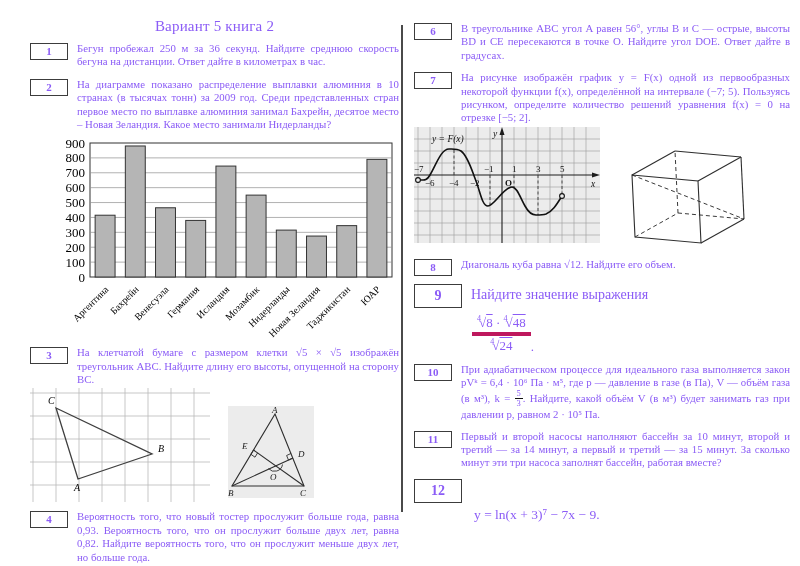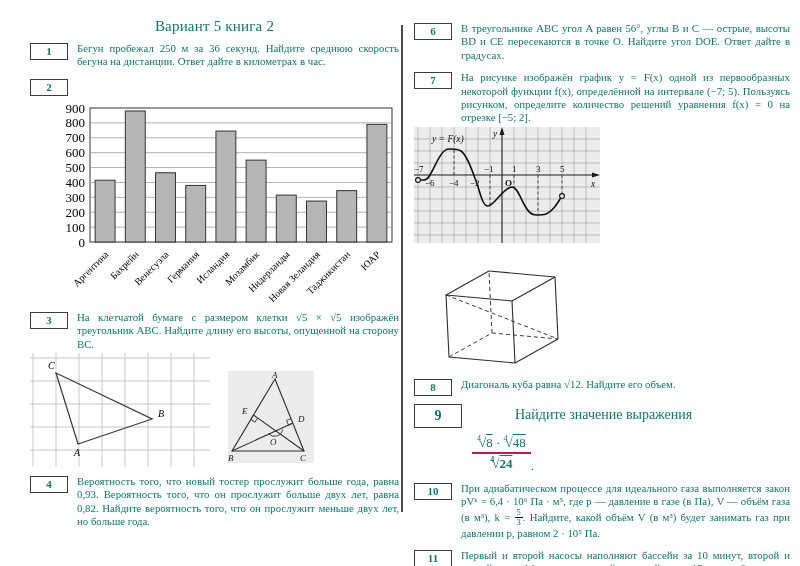--- a/index.html
+++ b/index.html
@@ -1,33 +1,33 @@
 <!DOCTYPE html>
 <html><head>
 <meta charset="utf-8">
 <style>
   html,body{margin:0;padding:0;background:#fff;}
   .page{position:relative;width:800px;height:566px;background:#ffffff;overflow:hidden;
-        font-family:"Liberation Serif","DejaVu Serif",serif;color:#0f766e;}
+        font-family:"Liberation Serif","DejaVu Serif",serif;color:#8b5cf6;}
   .divider{position:absolute;left:401px;top:25px;width:2px;height:487px;background:#4a4a4a;}
   .col{position:absolute;top:18px;}
   .col-left{left:30px;width:369px;}
   .col-right{left:414px;top:22px;width:376px;}
   .page-title{text-align:center;font-size:15px;margin:0 0 7px 0;letter-spacing:.2px;}
   .problem{display:flex;align-items:flex-start;margin-bottom:7px;}
   .pnum{flex:none;border:1.2px solid #3c3c3c;width:36px;height:15px;line-height:15px;
         text-align:center;font-weight:bold;font-size:11px;margin-right:9px;margin-top:1px;}
   .pnum.big{width:46px;height:22px;line-height:22px;font-size:14px;}
   .ptext{font-size:10.8px;line-height:1.24;text-align:justify;}
-  .pheading{font-size:14px;line-height:22px;margin-top:1px;margin-left:44px;}
+  .pheading{font-size:14px;line-height:22px;margin-top:1px;}
   .fig-row{display:flex;align-items:flex-start;}
   .formula{font-size:13px;}
   .frac{display:inline-block;text-align:center;vertical-align:middle;}
-  .frac .num{display:block;border-bottom:2px solid #be185d;padding:0 5px 1px 5px;}
-  .frac .den{display:block;padding-top:1px;font-weight:bold;}
+  .frac .num{display:block;border-bottom:4px solid #be185d;padding:0 5px 1px 5px;}
+  .frac .den{display:block;padding-top:1px;}
   .sfrac{display:inline-block;text-align:center;vertical-align:-4px;font-size:8.5px;line-height:1.05;}
   .sfrac .num{display:block;border-bottom:.8px solid #111;padding:0 2px;}
   .sfrac .den{display:block;}
   .rad sup{font-size:8px;vertical-align:6px;margin-right:-2px;}
   .vinc{text-decoration:overline;}
   .f9{margin:6px 0 2px 58px;}
   .f12{margin:4px 0 0 60px;font-size:13.5px;}
   svg text{font-family:"Liberation Serif","DejaVu Serif",serif;}
 </style>
 </head>
@@ -39,20 +39,21 @@
   <div class="col col-left">
     <div class="page-title">Вариант 5 книга 2</div>
 
     <div class="problem" style="margin-bottom:9px;">
       <div class="pnum">1</div>
       <div class="ptext">Бегун пробежал 250 м за 36 секунд. Найдите среднюю скорость бегуна на дистанции. Ответ дайте в километрах в час.</div>
     </div>
 
     <div class="problem" style="margin-bottom:2px;">
       <div class="pnum">2</div>
+      <div class="ptext">На диаграмме показано распределение выплавки алюминия в 10 странах (в тысячах тонн) за 2009 год. Среди представленных стран первое место по выплавке алюминия занимал Бахрейн, десятое место – Новая Зеландия. Какое место занимали Нидерланды?</div>
     </div>
 
     <div style="margin:2px 0 4px 24px;">
       <svg id="bar-chart-svg" width="342" height="205" viewBox="0 0 342 205">
           <rect x="36" y="10" width="302" height="134" fill="#fff" stroke="#333" stroke-width="1"></rect>
           <text x="31" y="148.5" text-anchor="end" font-size="13">0</text>
           <line x1="36" y1="129.11111111111111" x2="338" y2="129.11111111111111" stroke="#8f8f8f" stroke-width="0.7"></line>
           <text x="31" y="133.61111111111111" text-anchor="end" font-size="13">100</text>
           <line x1="36" y1="114.22222222222223" x2="338" y2="114.22222222222223" stroke="#8f8f8f" stroke-width="0.7"></line>
           <text x="31" y="118.72222222222223" text-anchor="end" font-size="13">200</text>
@@ -158,21 +159,21 @@
     <div class="problem" style="margin-bottom:9px;">
       <div class="pnum">6</div>
       <div class="ptext">В треугольнике ABC угол A равен 56°, углы B и C — острые, высоты BD и CE пересекаются в точке O. Найдите угол DOE. Ответ дайте в градусах.</div>
     </div>
 
     <div class="problem" style="margin-bottom:2px;">
       <div class="pnum">7</div>
       <div class="ptext">На рисунке изображён график y = F(x) одной из первообразных некоторой функции f(x), определённой на интервале (−7; 5). Пользуясь рисунком, определите количество решений уравнения f(x) = 0 на отрезке [−5; 2].</div>
     </div>
 
-    <div class="fig-row" style="margin-bottom:5px;flex-direction:column;">
+    <div class="fig-row" style="margin-bottom:5px;">
 
       <div>
         <svg width="186" height="116" viewBox="0 0 186 116" style="background:#ececec;">
           <g stroke="#9a9a9a" stroke-width="0.6">
             <line x1="4" y1="0" x2="4" y2="116"></line>
               <line x1="16" y1="0" x2="16" y2="116"></line>
             <line x1="28" y1="0" x2="28" y2="116"></line>
               <line x1="40" y1="0" x2="40" y2="116"></line>
             <line x1="52" y1="0" x2="52" y2="116"></line>
               <line x1="64" y1="0" x2="64" y2="116"></line>

